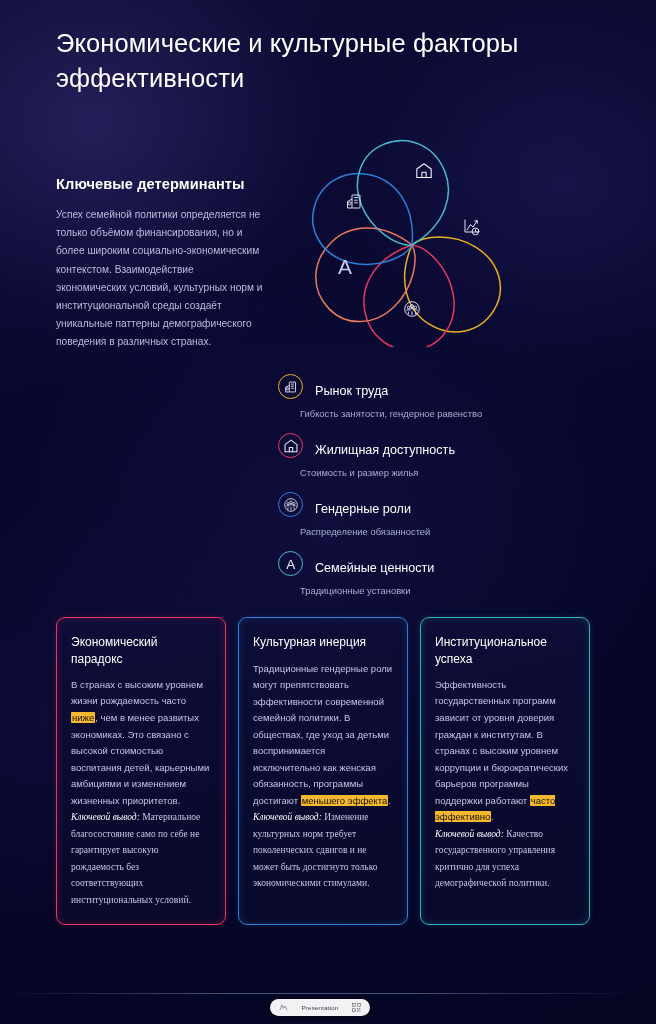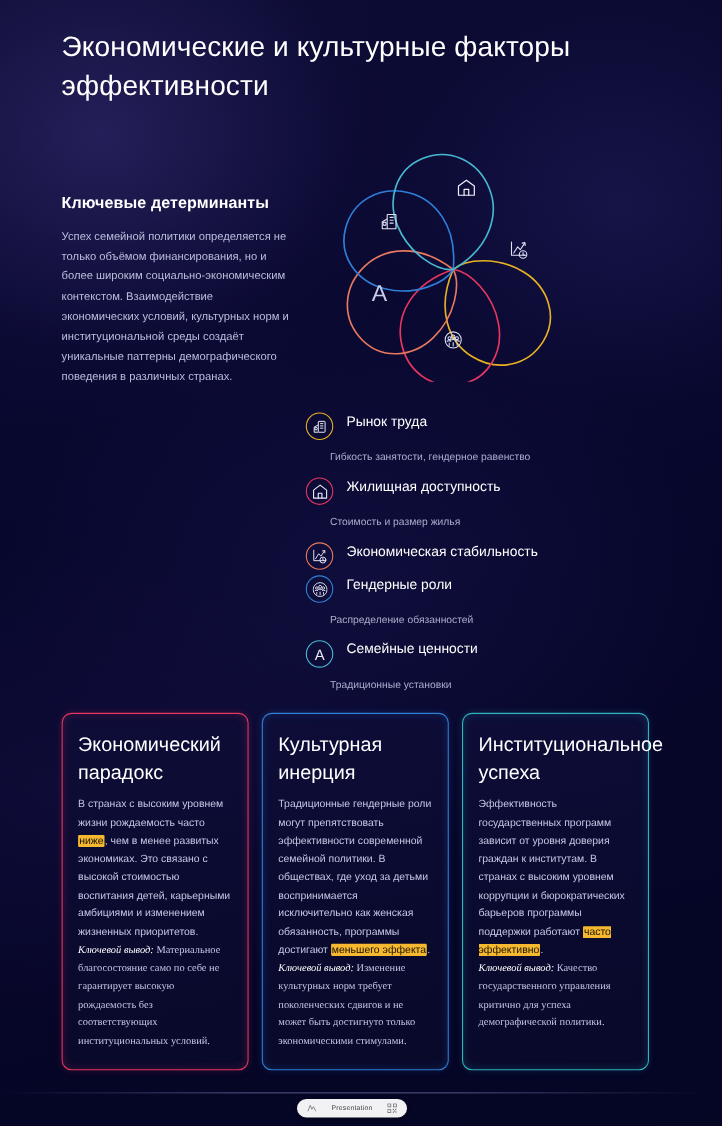--- a/index.html
+++ b/index.html
@@ -40,21 +40,21 @@
   .leftcol p {
     font-size:10.2px; line-height:1.78; color:#b9bddc; max-width:210px;
   }
   .rightcol { flex:1; position:relative; }
 
   
   .flower { margin-top:-6px; margin-left:-8px; }
 
   
   .legend { padding:22px 0 0 278px; }
-  .lrow { display:flex; align-items:flex-start; gap:12px; margin-bottom:4px; }
+  .lrow { display:flex; align-items:flex-end; gap:12px; margin-bottom:4px; }
   .lico {
     width:25px; height:25px; border-radius:50%;
     border:1.3px solid #888; flex:0 0 25px;
     display:flex; align-items:center; justify-content:center;
     margin-top:1px;
   }
   .lico svg { display:block; }
   .ltxt { padding-top:2px; }
   .ltitle { font-size:12.6px; font-weight:400; color:#ffffff; line-height:1.2; }
   .lsub { font-size:9.4px; color:#a8aece; margin-top:9px; margin-bottom:13px; margin-left:22px; }
@@ -68,21 +68,21 @@
     flex:1 1 0; min-width:0;
     border-radius:9px;
     padding:16px 14px 16px 14px;
     position:relative;
     background:linear-gradient(170deg, rgba(13,13,56,0.92) 0%, rgba(9,9,42,0.95) 100%);
   }
   .card.c1 { border:1.4px solid #e8365f; box-shadow:0 0 9px rgba(232,54,95,0.22) inset, 0 0 7px rgba(232,54,95,0.16); }
   .card.c2 { border:1.4px solid #2f7fd8; box-shadow:0 0 9px rgba(47,127,216,0.22) inset, 0 0 7px rgba(47,127,216,0.16); }
   .card.c3 { border:1.4px solid #2fb3bd; box-shadow:0 0 9px rgba(47,179,189,0.22) inset, 0 0 7px rgba(47,179,189,0.16); }
   .card h3 {
-    font-size:18px; font-weight:400; color:#ffffff;
+    font-size:12px; font-weight:400; color:#ffffff;
     line-height:1.36; margin-bottom:10px;
   }
   .card p {
     font-size:9.5px; line-height:1.74; color:#c3c7e4; 
   }
   .card p:last-child { margin-bottom:0;font-family:Liberation Serif, serif; }
   .card .kw { font-style:italic; color:#ffffff; }
   mark.hl {
     background:#f5b82e; color:#1a1400; padding:0 1px;
     border-radius:1px;
@@ -218,34 +218,20 @@
           <path d="M1.2 6.4 L8 1.2 L14.8 6.4 L14.8 14.6 L1.2 14.6 Z"></path>
           <path d="M6.1 14.6 L6.1 9.6 L9.9 9.6 L9.9 14.6"></path>
         </svg>
       </div>
       <div class="ltxt">
         <div class="ltitle">Жилищная доступность</div>
       </div>
     </div>
     <div class="lsub">Стоимость и размер жилья</div>
 
-    <div class="lrow">
-      <div class="lico" style="border-color:#e8795f">
-        <svg width="14" height="14" viewBox="0 0 17 17" stroke="#e8e9f5" stroke-width="1.05" fill="none" stroke-linejoin="round" stroke-linecap="round">
-          <path d="M1.5 1.5 L1.5 13 L14 13"></path>
-          <path d="M3.4 11 L7 5.4 L9.4 8 L13.4 2.2"></path>
-          <path d="M11.2 2.2 L13.6 1.8 L13.8 4.4"></path>
-          <circle cx="11.6" cy="12.3" r="3.3"></circle>
-          <path d="M11.6 10.5 L11.6 12.3 L12.9 13"></path>
-        </svg>
-      </div>
-      <div class="ltxt">
-        <div class="ltitle">Экономическая стабильность</div>
-      </div>
-    </div>
 
     <div class="lrow">
       <div class="lico" style="border-color:#2f7fd8">
         <svg width="14" height="14" viewBox="0 0 16 16" stroke="#e8e9f5" stroke-width="0.95" fill="none">
           <circle cx="8" cy="8" r="7.2"></circle>
           <circle cx="8" cy="5.1" r="1.5"></circle>
           <circle cx="4.6" cy="6.4" r="1.3"></circle>
           <circle cx="11.4" cy="6.4" r="1.3"></circle>
           <path d="M5.3 8.6 C5.3 7.4 10.7 7.4 10.7 8.6"></path>
           <path d="M2.3 9.6 C2.3 8.5 6.0 8.5 6.0 9.6"></path>

